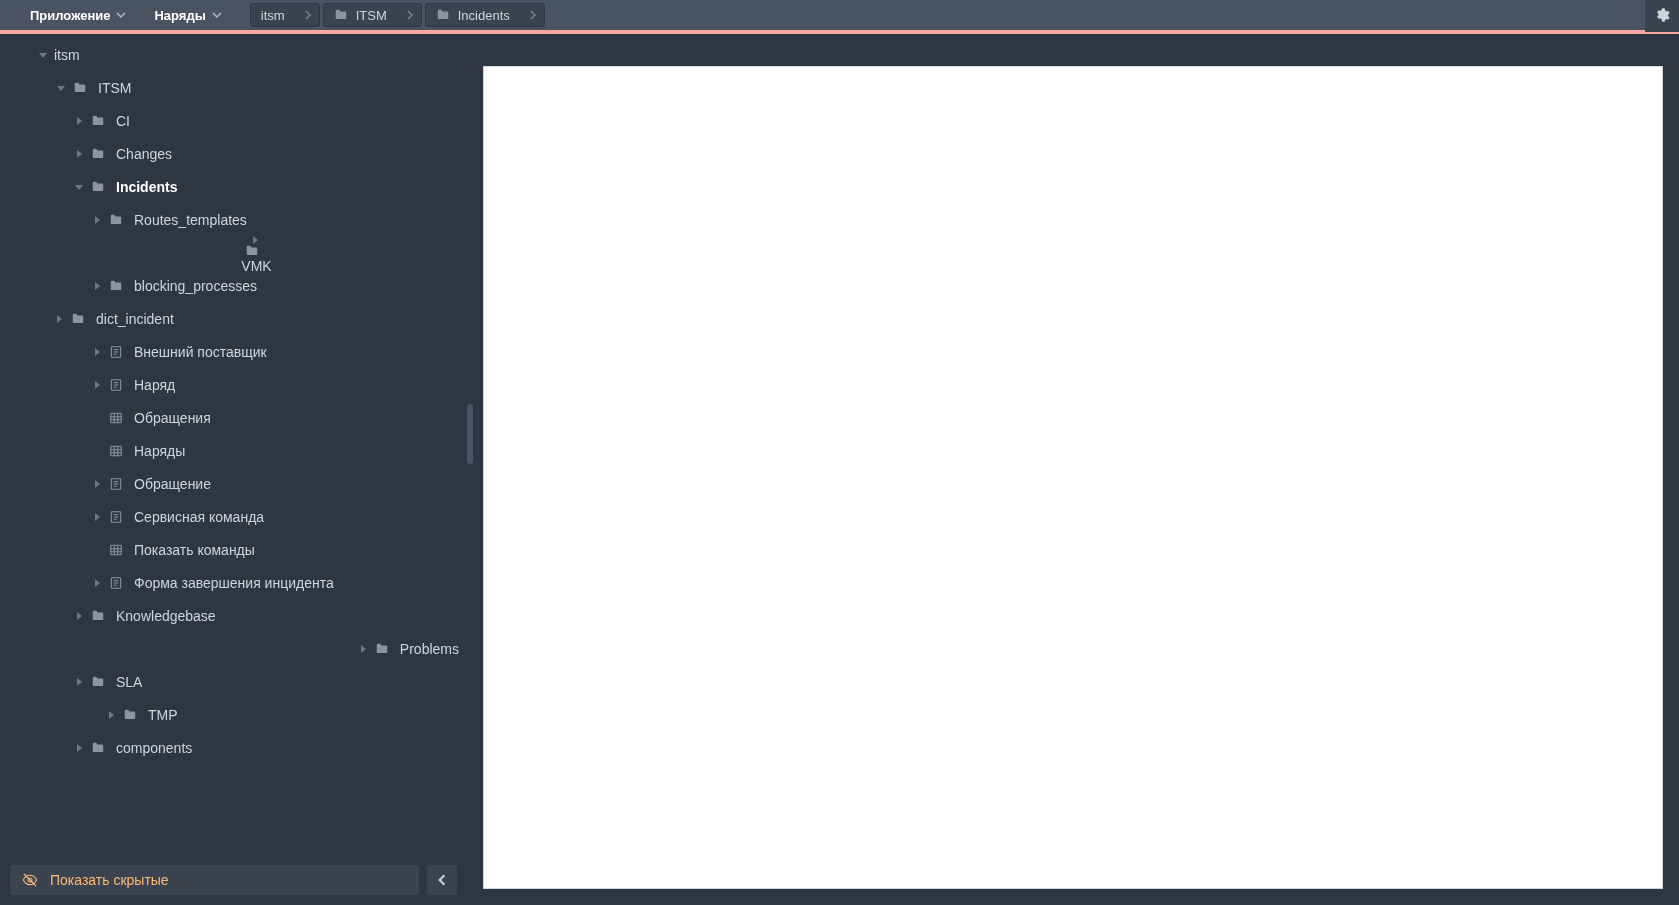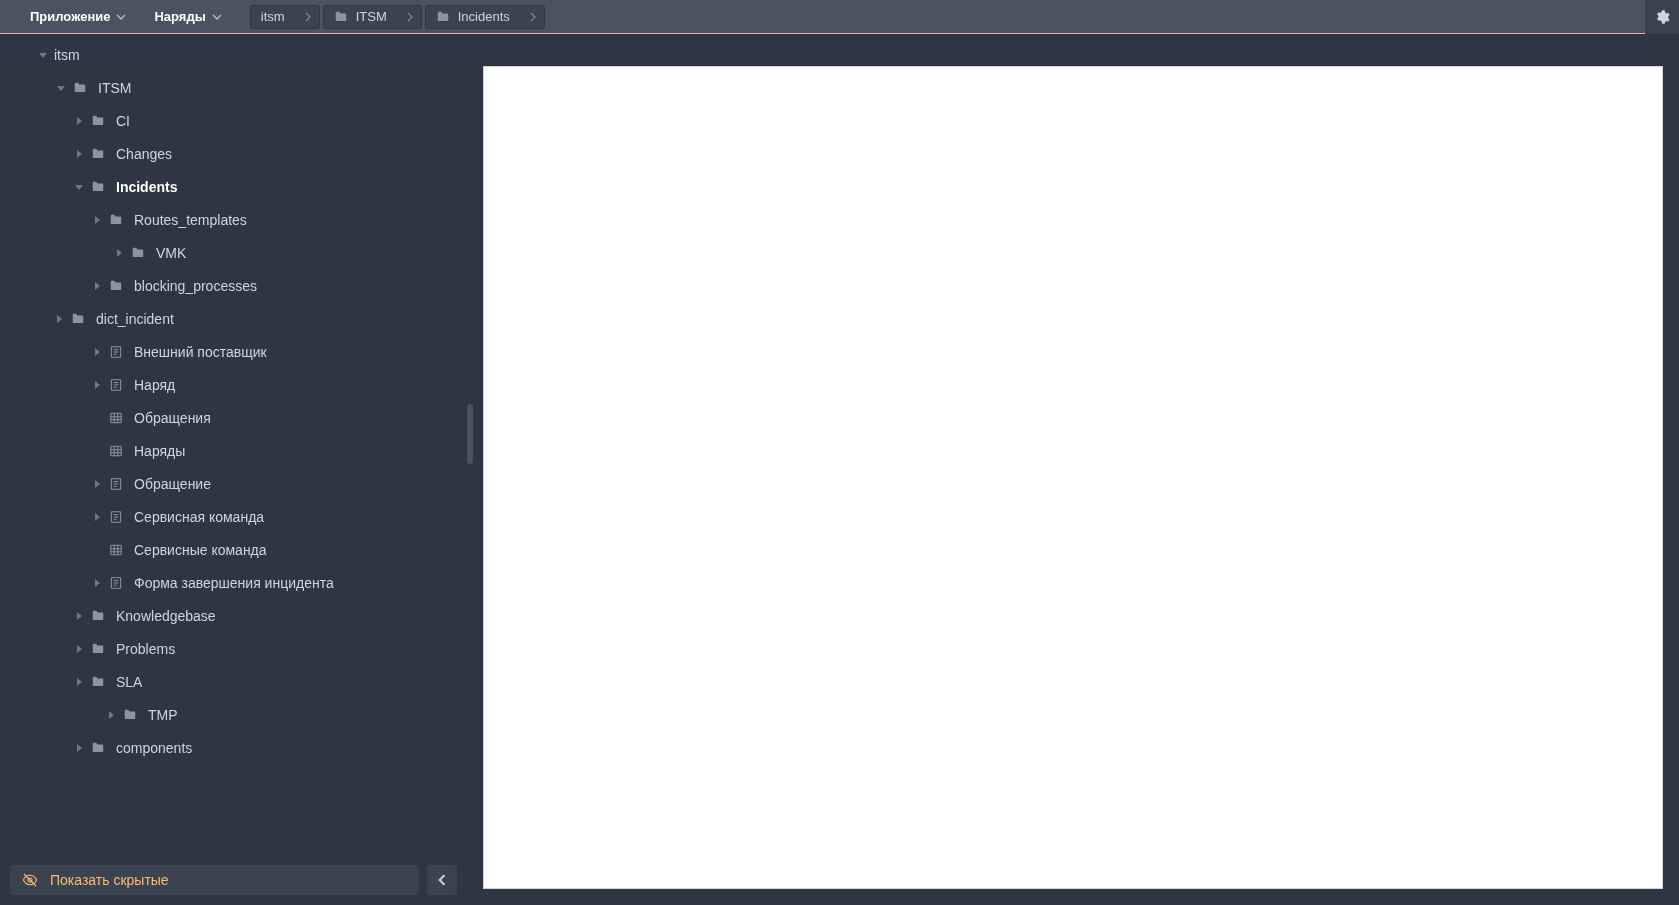--- a/index.html
+++ b/index.html
@@ -5,21 +5,21 @@
   * { margin: 0; padding: 0; box-sizing: border-box; }
   html, body { width: 100%; height: 100%; font-family: Arial, Helvetica, sans-serif; font-size: 14px; overflow: hidden; }
   body { background: #2d3642; color: #d0d5dc; }
 
   
   .topbar {
     display: flex; align-items: center;
     background: #4a5361;
     height: 34px;
     padding: 0 8px 0 16px;
-    border-bottom: 1px solid #fca5a5;
+    border-bottom: 4px solid #fca5a5;
   }
   .menu-item {
     display: flex; align-items: center; gap: 6px;
     padding: 0 14px; height: 100%;
     font-weight: 600; color: #fff; cursor: pointer;
     font-size: 13px;
   }
   .menu-item .chev { color: #b8bec7; }
   .breadcrumbs {
     display: flex; align-items: center; gap: 3px;
@@ -273,21 +273,21 @@
               <path d="M2 0 L7 4 L2 8 Z" fill="currentColor"></path>
             </svg>
           </span>
           <span class="node-icon">
             <svg width="14" height="14" viewBox="0 0 24 24" fill="currentColor">
               <path d="M3 5a2 2 0 0 1 2-2h4l2 3h8a2 2 0 0 1 2 2v9a2 2 0 0 1-2 2H5a2 2 0 0 1-2-2V5z"></path>
             </svg>
           </span>
           <span class="label">Routes_templates</span>
         </div>
-        <div class="tree-row" style="padding-left: 112px;">
+        <div class="tree-row" style="padding-left: 54px; flex-direction: column;">
           <span class="expander">
             <svg width="8" height="8" viewBox="0 0 8 8">
               <path d="M2 0 L7 4 L2 8 Z" fill="currentColor"></path>
             </svg>
           </span>
           <span class="node-icon">
             <svg width="14" height="14" viewBox="0 0 24 24" fill="currentColor">
               <path d="M3 5a2 2 0 0 1 2-2h4l2 3h8a2 2 0 0 1 2 2v9a2 2 0 0 1-2 2H5a2 2 0 0 1-2-2V5z"></path>
             </svg>
           </span>
@@ -425,21 +425,21 @@
           </span>
           <span class="node-icon">
             <svg width="14" height="14" viewBox="0 0 24 24" fill="none" stroke="currentColor" stroke-width="1.8">
               <rect x="3" y="4" width="18" height="16" rx="1"></rect>
               <line x1="3" y1="10" x2="21" y2="10"></line>
               <line x1="3" y1="15" x2="21" y2="15"></line>
               <line x1="9" y1="4" x2="9" y2="20"></line>
               <line x1="15" y1="4" x2="15" y2="20"></line>
             </svg>
           </span>
-          <span class="label">Сервисные команда</span>
+          <span class="label">Показать команды</span>
         </div>
         <div class="tree-row" style="padding-left: 90px;">
           <span class="expander">
             <svg width="8" height="8" viewBox="0 0 8 8">
               <path d="M2 0 L7 4 L2 8 Z" fill="currentColor"></path>
             </svg>
           </span>
           <span class="node-icon">
             <svg width="14" height="14" viewBox="0 0 24 24" fill="none" stroke="currentColor" stroke-width="1.8">
               <rect x="4" y="3" width="16" height="18" rx="1"></rect>
@@ -456,21 +456,21 @@
               <path d="M2 0 L7 4 L2 8 Z" fill="currentColor"></path>
             </svg>
           </span>
           <span class="node-icon">
             <svg width="14" height="14" viewBox="0 0 24 24" fill="currentColor">
               <path d="M3 5a2 2 0 0 1 2-2h4l2 3h8a2 2 0 0 1 2 2v9a2 2 0 0 1-2 2H5a2 2 0 0 1-2-2V5z"></path>
             </svg>
           </span>
           <span class="label">Knowledgebase</span>
         </div>
-        <div class="tree-row" style="padding-left: 72px;">
+        <div class="tree-row" style="padding-left: 72px; justify-content: flex-end;">
           <span class="expander">
             <svg width="8" height="8" viewBox="0 0 8 8">
               <path d="M2 0 L7 4 L2 8 Z" fill="currentColor"></path>
             </svg>
           </span>
           <span class="node-icon">
             <svg width="14" height="14" viewBox="0 0 24 24" fill="currentColor">
               <path d="M3 5a2 2 0 0 1 2-2h4l2 3h8a2 2 0 0 1 2 2v9a2 2 0 0 1-2 2H5a2 2 0 0 1-2-2V5z"></path>
             </svg>
           </span>

